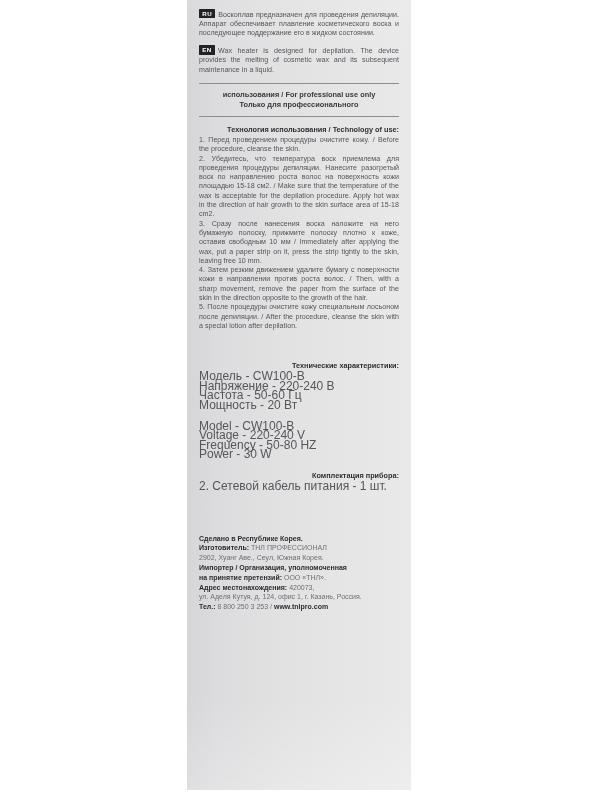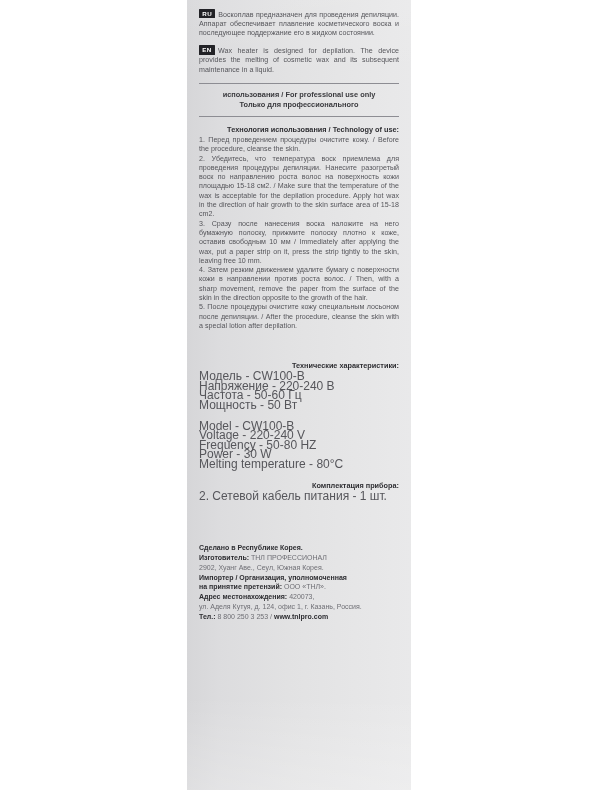--- a/index.html
+++ b/index.html
@@ -158,31 +158,30 @@
         </div>
       </div>
 
       <div class="block-gap-lg"></div>
 
       <div>
         <div class="section-title">Технические характеристики:</div>
         <p class="spec-line">Модель - CW100-B</p>
         <p class="spec-line">Напряжение - 220-240 В</p>
         <p class="spec-line">Частота - 50-60 Гц</p>
-        <p class="spec-line">Мощность - 50 Вт</p>
+        <p class="spec-line">Мощность - 20 Вт</p>
       </div>
 
       <div class="block-gap"></div>
 
       <div>
         <p class="spec-line">Model - CW100-B</p>
         <p class="spec-line">Voltage - 220-240 V</p>
         <p class="spec-line">Frequency - 50-80 HZ</p>
         <p class="spec-line">Power - 30 W</p>
-        <p class="spec-line">Melting temperature - 80°C</p>
       </div>
 
       <div class="block-gap"></div>
 
       <div>
         <div class="section-title">Комплектация прибора:</div>
         <p class="spec-line">2. Сетевой кабель питания - 1 шт.</p>
       </div>
 
       <div style="height:42px"></div>

